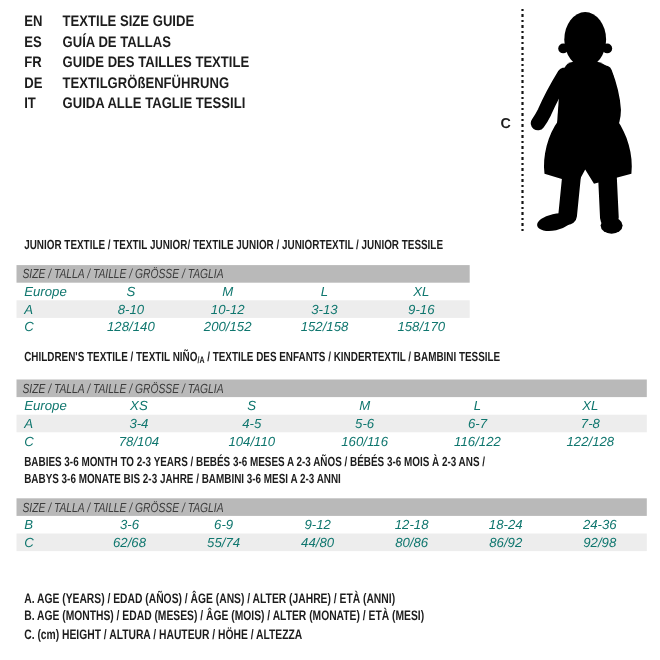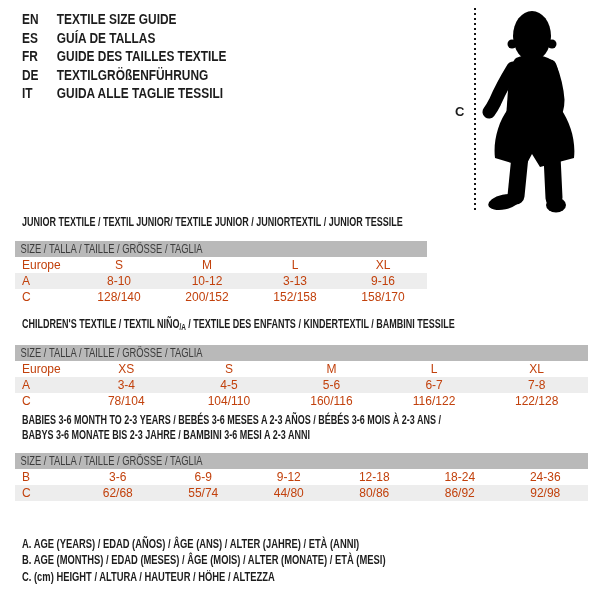--- a/index.html
+++ b/index.html
@@ -19,25 +19,25 @@
     background:repeating-linear-gradient(to bottom,#151515 0 2px,transparent 2px 5px);}
   .figure-label{left:455px;top:104px;font-weight:bold;font-size:13px;color:#1c1c1c;}
   .baby-svg{left:480px;top:6px;}
 
   
   .section-heading{font-weight:bold;font-size:12px;color:#1c1c1c;
     transform:scaleX(0.75);transform-origin:0 0;white-space:nowrap;line-height:15px;}
   .sub{font-size:8.5px;vertical-align:-2px;}
 
   
-  .size-table{position:absolute;left:15px;}
+  .size-table{position:absolute;left:15px;font-style:italic;}
   .tbl-bar{height:16px;background:#b9b9b9;display:flex;align-items:center;overflow:hidden;}
   .tbl-bar .bar-text{font-size:12px;color:#3c3c3c;padding-left:7px;white-space:nowrap;
     transform:scaleX(0.78);transform-origin:0 50%;}
-  .tbl-row{display:flex;height:16px;align-items:center;font-size:12px;color:#c2410c;}
+  .tbl-row{display:flex;height:16px;align-items:center;font-size:12px;color:#0f766e;}
   .tbl-row.alt{background:#ededed;}
   .cell-label{width:60px;flex:0 0 60px;padding-left:7px;box-sizing:border-box;}
   .cell{flex:1;text-align:center;}
 
   
   .footnotes{left:22px;top:536px;transform:scaleX(0.75);transform-origin:0 0;}
   .footnote{font-weight:bold;font-size:12.5px;line-height:16.3px;color:#1c1c1c;white-space:nowrap;}
 </style>
 </head>
 <body>

